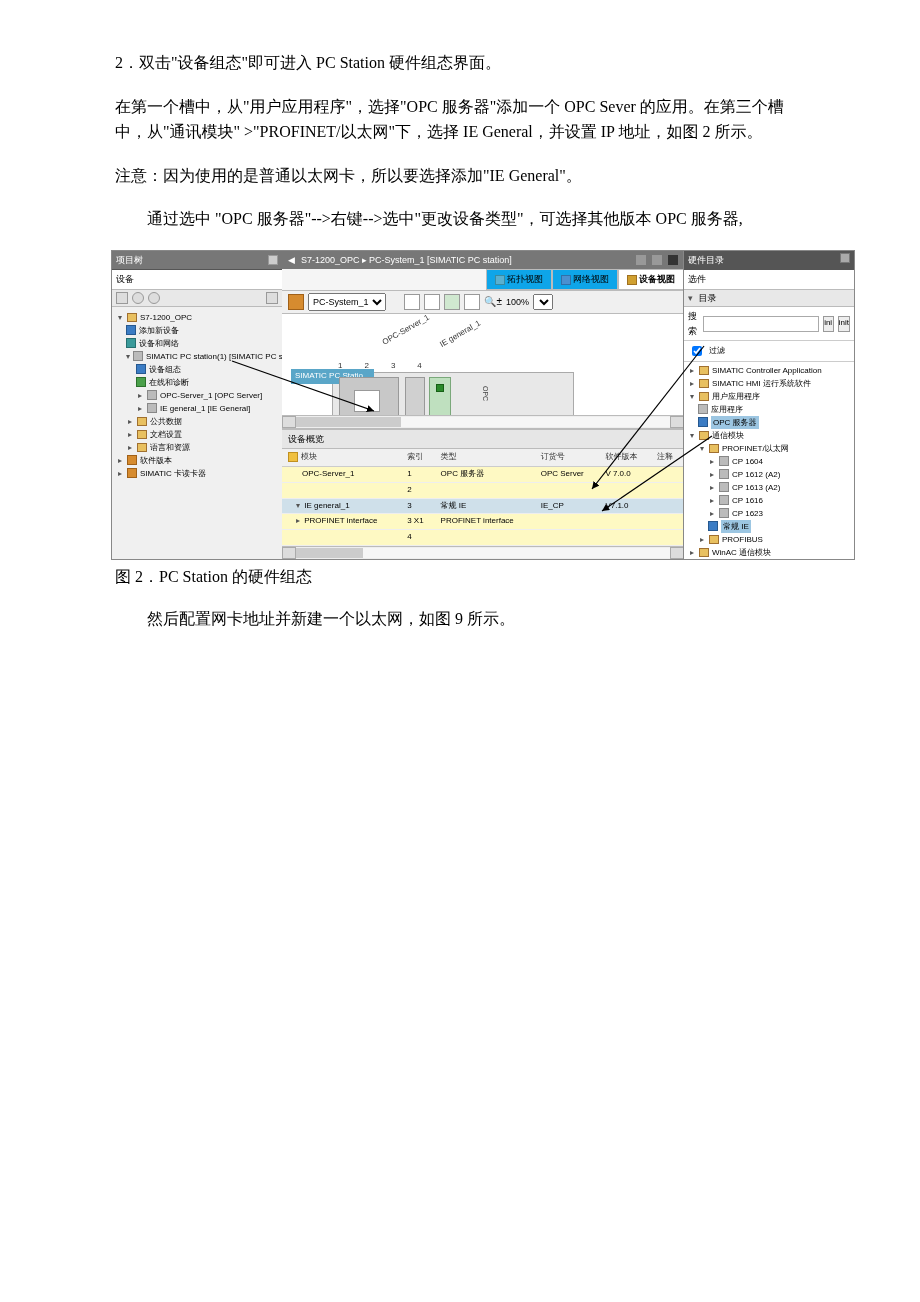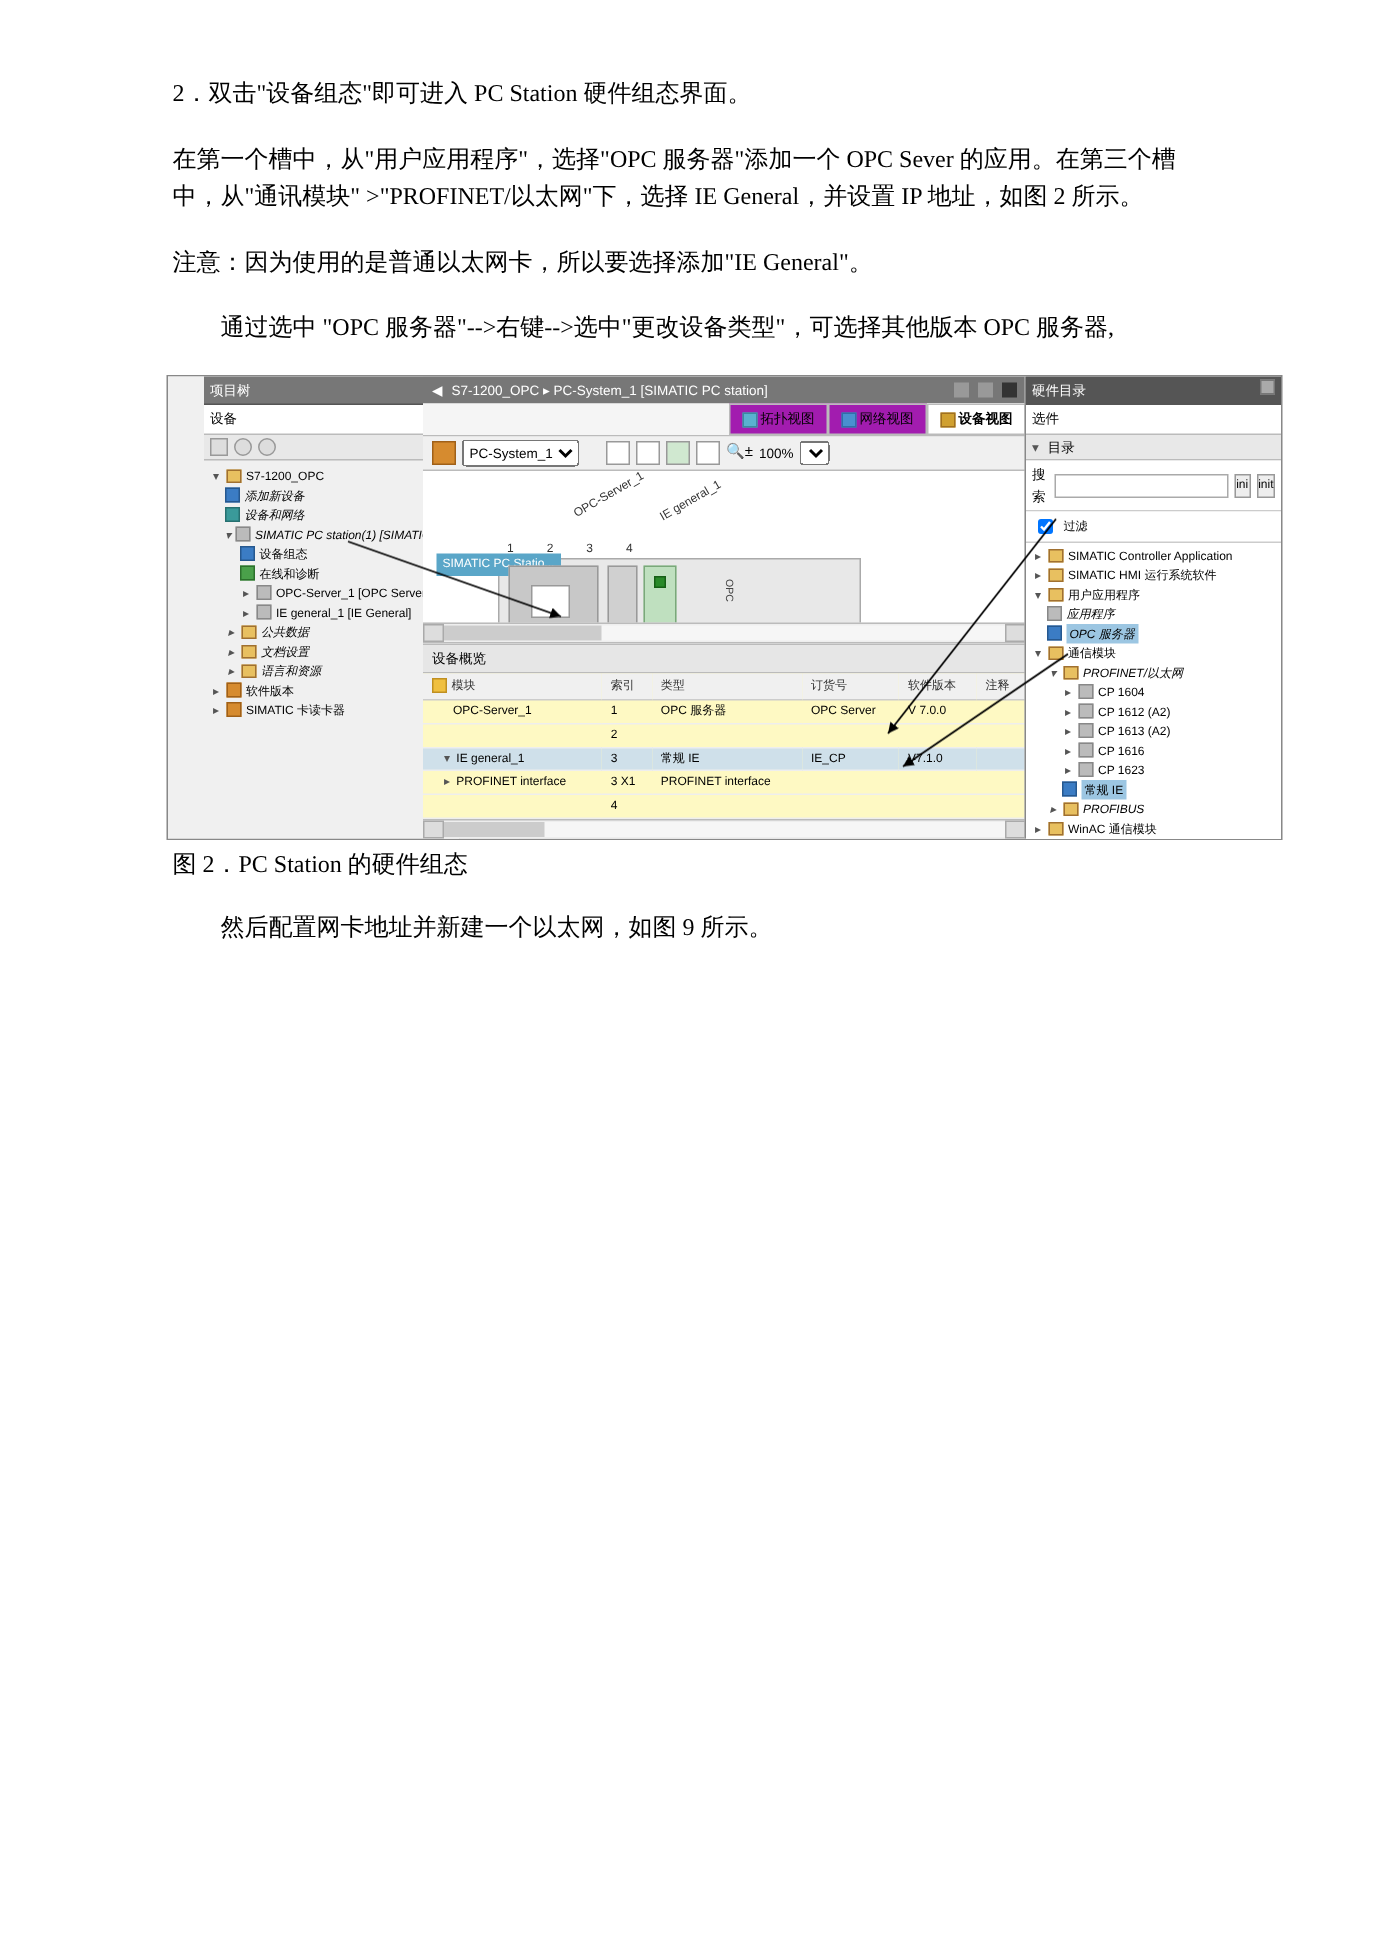--- a/index.html
+++ b/index.html
@@ -25,21 +25,21 @@
     font-size: 9px;
     background: #f5f5f5;
     border: 1px solid #888;
     box-sizing: border-box;
     margin-left: -4px;
     margin-bottom: 6px;
   }
   
   .left-panel {
     position: absolute; left:0; top:0; bottom:0; width:170px;
-    background:#f0f0f0; border-right:1px solid #888;padding-left:24px;
+    background:#f0f0f0; border-right:1px solid #888;
   }
   .panel-title {
     background:#777; color:#fff; padding:2px 4px; font-size:9px;
     border-bottom:1px solid #555;
     display:flex; justify-content:space-between; align-items:center;
   }
   .sub-bar {
     background:#fff; border-bottom:1px solid #bbb; padding:2px 4px; font-size:9px;
     display:flex; justify-content:space-between; align-items:center;
   }
@@ -53,36 +53,36 @@
   }
   .tree-row { display:flex; align-items:center; gap:3px; white-space:nowrap; }
   .ic { display:inline-block; flex:0 0 auto; }
   .ic-folder { width:8px; height:7px; background:#e8c060; border:1px solid #a07030; }
   .ic-blue { width:8px; height:8px; background:#3b7cc4; border:1px solid #26588f; }
   .ic-teal { width:8px; height:8px; background:#3a9a9a; border:1px solid #267070; }
   .ic-green { width:8px; height:8px; background:#4aa04a; border:1px solid #2c702c; }
   .ic-gray { width:8px; height:8px; background:#bbb; border:1px solid #888; }
   .ic-orange { width:8px; height:8px; background:#d68b2f; border:1px solid #a06018; }
   .caret { color:#555; width:8px; display:inline-block; text-align:center; }
-  .pl1 { padding-left:10px;font-style:italic; } .pl2 { padding-left:20px; }
+  .pl1 { padding-left:10px; } .pl2 { padding-left:20px; }
 
   
   .center {
     position:absolute; left:170px; right:170px; top:0; bottom:0;
     background:#fff; display:flex; flex-direction:column;
   }
   .breadcrumb {
     background:#777; color:#fff; padding:2px 6px; font-size:9px;
     display:flex; align-items:center; gap:6px;
   }
   .view-tabs {
     background:#f5f5f5; border-bottom:1px solid #bbb; padding:0; font-size:9px;
     display:flex; justify-content:flex-end; gap:0;
   }
-  .vtab { padding:2px 8px; border:1px solid #bbb; background:#a21caf; cursor:default; }
+  .vtab { padding:2px 8px; border:1px solid #bbb; background:#0ea5e9; cursor:default; }
   .vtab.active { background:#fff; font-weight:bold; }
   .vtab .tabic { display:inline-block; width:8px; height:8px; margin-right:2px; vertical-align:middle;}
   .vtab .tabic.topo { background:#5ab0d0; border:1px solid #3a8aa0;}
   .vtab .tabic.net  { background:#4a90d0; border:1px solid #3070a8;}
   .vtab .tabic.dev  { background:#d0a030; border:1px solid #a07020;}
   .toolbar2 {
     background:#f0f0f0; border-bottom:1px solid #bbb; padding:2px 6px; font-size:9px;
     display:flex; align-items:center; gap:4px;
   }
   .toolbar2 select { font-size:9px; height:18px; }

